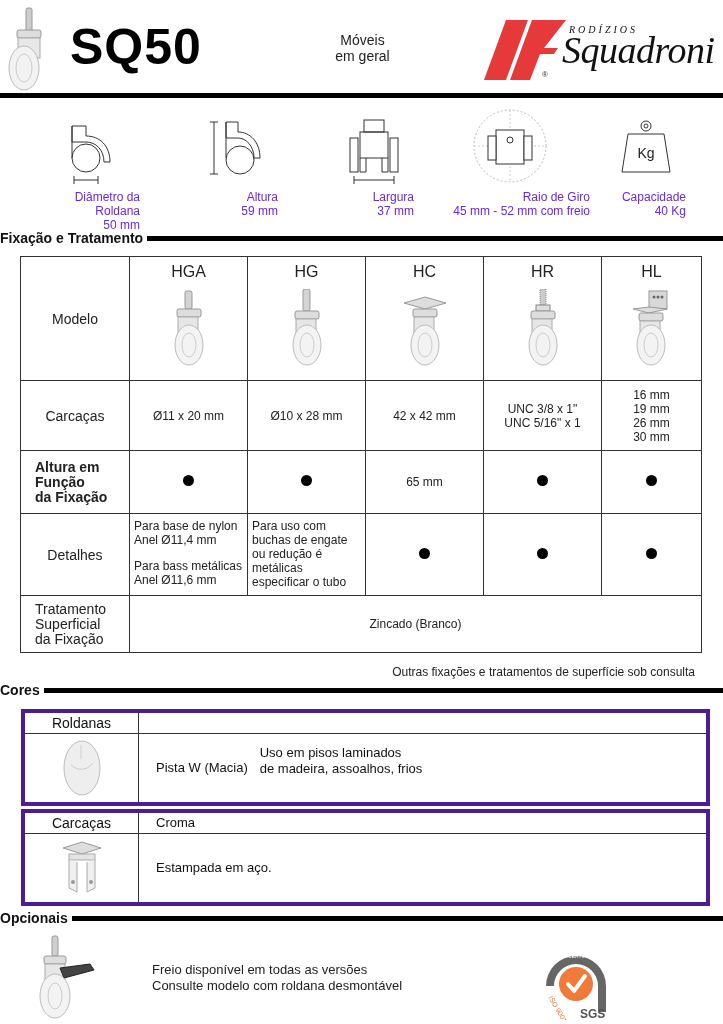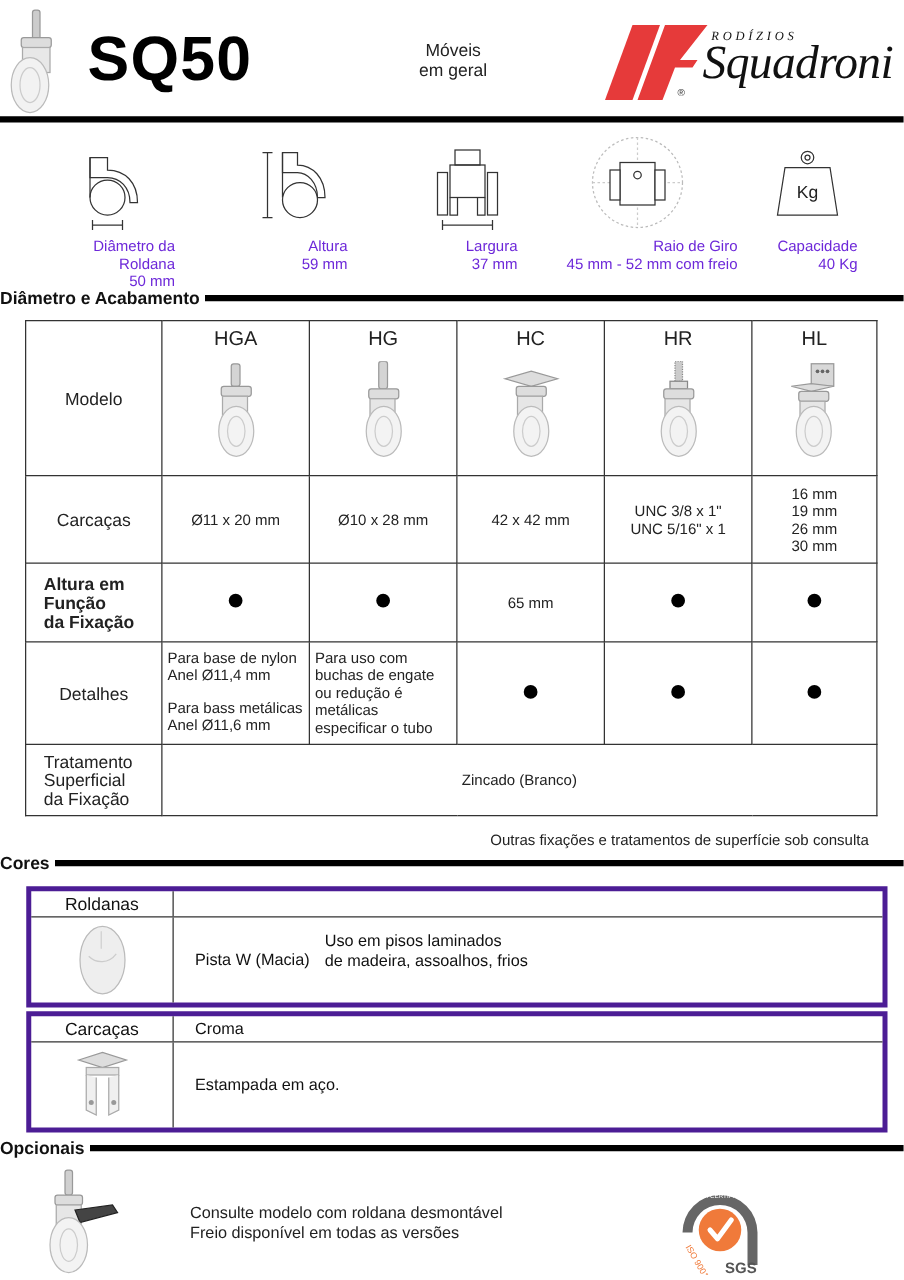--- a/index.html
+++ b/index.html
@@ -137,21 +137,21 @@
     <circle cx="30" cy="8" r="5" fill="none" stroke="#333"></circle>
     <circle cx="30" cy="8" r="2" fill="none" stroke="#333"></circle>
     <path d="M12,16 L48,16 L54,54 L6,54 Z" fill="none" stroke="#333"></path>
     <text x="30" y="40" text-anchor="middle" font-size="14" font-family="Liberation Sans, sans-serif" fill="#222">Kg</text>
   </svg>
   <div>Capacidade</div>
   <div>40 Kg</div>
 </div>
 
 <div class="abs section-hdr" style="top:230px;">
-  <span>Diâmetro e Acabamento</span>
+  <span>Fixação e Tratamento</span>
   <span class="bar"></span>
 </div>
 
 <table class="fix">
   <tbody>
       <tr style="height:124px;">
     <td class="lbl">Modelo</td>
     <td class="hdrcell" style="width:117px;">
       <div>HGA</div>
       <svg class="caster-img" width="44" height="80" viewBox="0 0 44 80">
@@ -328,22 +328,22 @@
 <svg class="abs" style="left:30px;top:934px;" width="72" height="86" viewBox="0 0 72 86">
   <rect x="22" y="2" width="6" height="20" rx="2" fill="#d0d0d0" stroke="#999"></rect>
   <rect x="14" y="22" width="22" height="8" rx="2" fill="#ddd" stroke="#999"></rect>
   <rect x="15" y="30" width="20" height="18" fill="#e6e6e6" stroke="#aaa"></rect>
   <polygon points="30,34 60,30 64,36 34,44" fill="#444" stroke="#222"></polygon>
   <ellipse cx="25" cy="62" rx="15" ry="22" fill="#f3f3f3" stroke="#bbb"></ellipse>
   <ellipse cx="25" cy="62" rx="7" ry="13" fill="none" stroke="#ccc"></ellipse>
 </svg>
 
 <div class="abs opt-text">
+  <div>Freio disponível em todas as versões</div>
   <div>Consulte modelo com roldana desmontável</div>
-  <div>Freio disponível em todas as versões</div>
 </div>
 
 <svg class="abs" style="left:538px;top:940px;" width="76" height="80" viewBox="0 0 76 80">
   <path d="M8,46 A30,30 0 0 1 68,46 L68,72 L60,72 L60,46 A22,22 0 0 0 16,46 Z" fill="#666"></path>
   <text x="38" y="18" text-anchor="middle" font-size="5" fill="#fff" font-family="Liberation Sans, sans-serif">SYSTEM CERTIFICATION</text>
   <circle cx="38" cy="44" r="17" fill="#f07a3a"></circle>
   <path d="M30,44 L36,51 L47,36" fill="none" stroke="#fff" stroke-width="4" stroke-linecap="round" stroke-linejoin="round"></path>
   <text x="10" y="62" font-size="7" fill="#f07a3a" font-family="Liberation Sans, sans-serif" transform="rotate(60 14 60)">ISO 9001</text>
   <text x="42" y="78" font-size="12" font-weight="bold" fill="#555" font-family="Liberation Sans, sans-serif">SGS</text>
 </svg>

